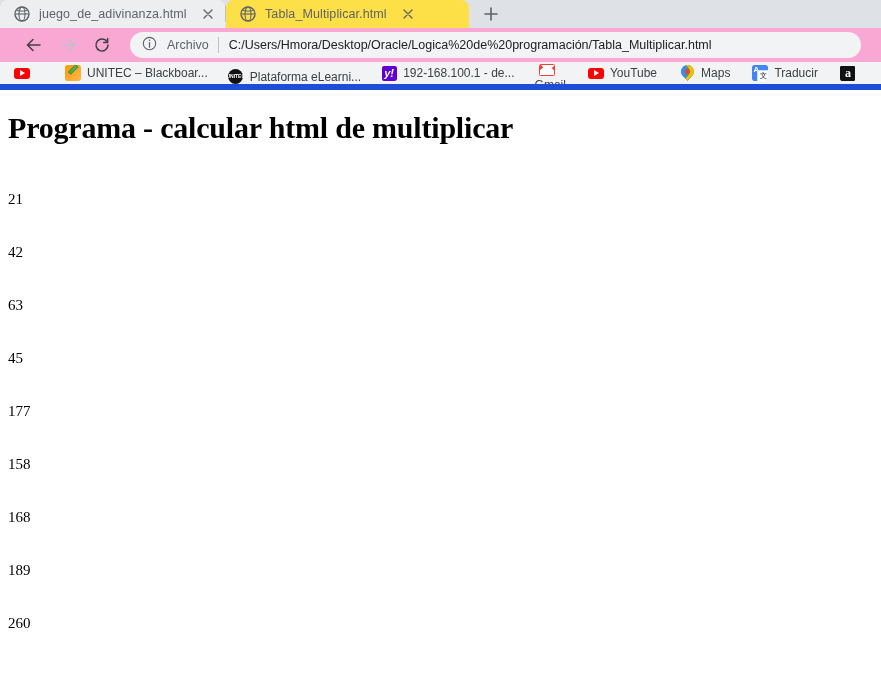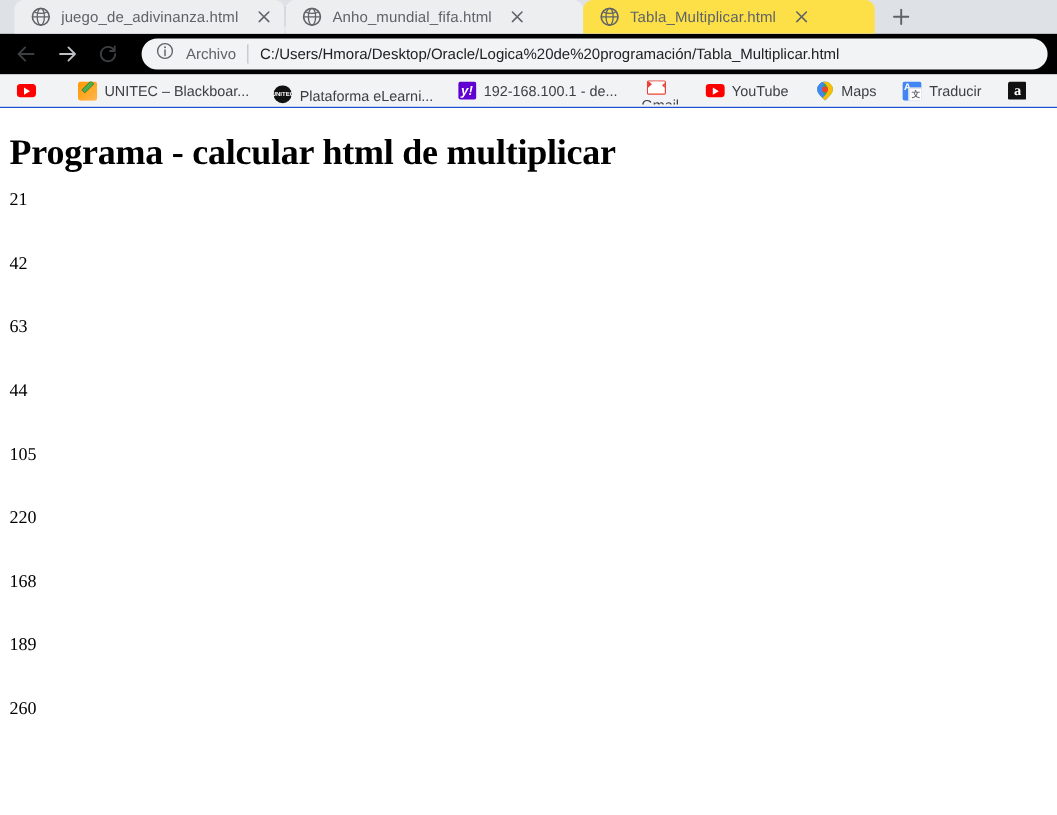--- a/index.html
+++ b/index.html
@@ -20,21 +20,21 @@
     user-select: none;
   }
 
   
   #tab-strip {
     position: relative;
     height: 28px;
     background: #dee1e6;
     display: flex;
     align-items: flex-end;
-    padding-left: 12px;
+    padding-left: 0px;
   }
   .tab {
     position: relative;
     height: 28px;
     display: flex;
     align-items: center;
     padding: 0 0 0 14px;
     font-size: 12px;
     color: #5f6368;
     border-radius: 8px 8px 0 0;
@@ -82,24 +82,24 @@
     display: flex;
     align-items: center;
     justify-content: center;
     border-radius: 50%;
     align-self: center;
   }
 
   
   #toolbar {
     height: 34px;
-    background: #000000;
-    display: flex;
-    align-items: center;
-    padding: 0 8px;
+    background: #f9a8d4;
+    display: flex;
+    align-items: center;
+    padding: 0 20px;
   }
   .nav-btn {
     width: 28px; height: 28px;
     flex: 0 0 28px;
     display: flex;
     align-items: center;
     justify-content: center;
     margin-right: 6px;
     border-radius: 50%;
   }
@@ -136,21 +136,21 @@
   }
 
   
   #bookmarks-bar {
     height: 28px;
     background: #f1f3f4;
     display: flex;
     align-items: center;
     padding: 0 6px;
     overflow: hidden;
-    border-bottom: 1px solid #1d4ed8;
+    border-bottom: 6px solid #1d4ed8;
   }
   .bookmark {
     display: flex;
     align-items: center;
     height: 22px;
     padding: 0 7px;
     border-radius: 4px;
     flex: 0 0 auto;
     max-width: 160px;
   }
@@ -322,21 +322,21 @@
     line-height: 1.1;
     letter-spacing: -0.2px;
   }
   .num-line {
     font-family: "Liberation Serif", serif;
     font-size: 15px;
     color: #000000;
     line-height: 1;
     margin-top: 38px;
   }
-  .num-line:first-of-type { margin-top: 16px; }
+  .num-line:first-of-type { margin-top: 48px; }
 </style>
 </head>
 <body>
 
 <div id="browser-chrome">
 
   <div id="tab-strip">
 
     <div class="tab inactive" style="width:225px;">
       <span class="tab-favicon">
@@ -350,36 +350,20 @@
       <span class="tab-title">juego_de_adivinanza.html</span>
       <span class="tab-close">
         <svg width="10" height="10" viewBox="0 0 10 10">
           <path d="M1 1L9 9M9 1L1 9" stroke="#5f6368" stroke-width="1.3" stroke-linecap="round"></path>
         </svg>
       </span>
     </div>
 
     <div class="tab-sep"></div>
 
-    <div class="tab inactive" style="width:248px;">
-      <span class="tab-favicon">
-        <svg width="16" height="16" viewBox="0 0 16 16">
-          <circle cx="8" cy="8" r="7" fill="none" stroke="#5f6368" stroke-width="1.4"></circle>
-          <ellipse cx="8" cy="8" rx="3" ry="7" fill="none" stroke="#5f6368" stroke-width="1.1"></ellipse>
-          <path d="M1.3 8h13.4" stroke="#5f6368" stroke-width="1.1" fill="none"></path>
-          <path d="M3 4.2c2.6 1.3 7.4 1.3 10 0" stroke="#5f6368" stroke-width="1" fill="none"></path>
-        </svg>
-      </span>
-      <span class="tab-title">Anho_mundial_fifa.html</span>
-      <span class="tab-close">
-        <svg width="10" height="10" viewBox="0 0 10 10">
-          <path d="M1 1L9 9M9 1L1 9" stroke="#5f6368" stroke-width="1.3" stroke-linecap="round"></path>
-        </svg>
-      </span>
-    </div>
 
     <div class="tab active" style="width:243px;">
       <span class="tab-favicon">
         <svg width="16" height="16" viewBox="0 0 16 16">
           <circle cx="8" cy="8" r="7" fill="none" stroke="#5f6368" stroke-width="1.4"></circle>
           <ellipse cx="8" cy="8" rx="3" ry="7" fill="none" stroke="#5f6368" stroke-width="1.1"></ellipse>
           <path d="M1.3 8h13.4" stroke="#5f6368" stroke-width="1.1" fill="none"></path>
           <path d="M3 4.2c2.6 1.3 7.4 1.3 10 0" stroke="#5f6368" stroke-width="1" fill="none"></path>
         </svg>
       </span>
@@ -496,19 +480,19 @@
     </div>
   </div>
 </div>
 
 <div id="page-content">
   <h1 id="page-title">Programa - calcular html de multiplicar</h1>
 
   <div class="num-line">21</div>
   <div class="num-line">42</div>
   <div class="num-line">63</div>
-  <div class="num-line">44</div>
-  <div class="num-line">105</div>
-  <div class="num-line">220</div>
+  <div class="num-line">45</div>
+  <div class="num-line">177</div>
+  <div class="num-line">158</div>
   <div class="num-line">168</div>
   <div class="num-line">189</div>
   <div class="num-line">260</div>
 </div>
 
 </body></html>

